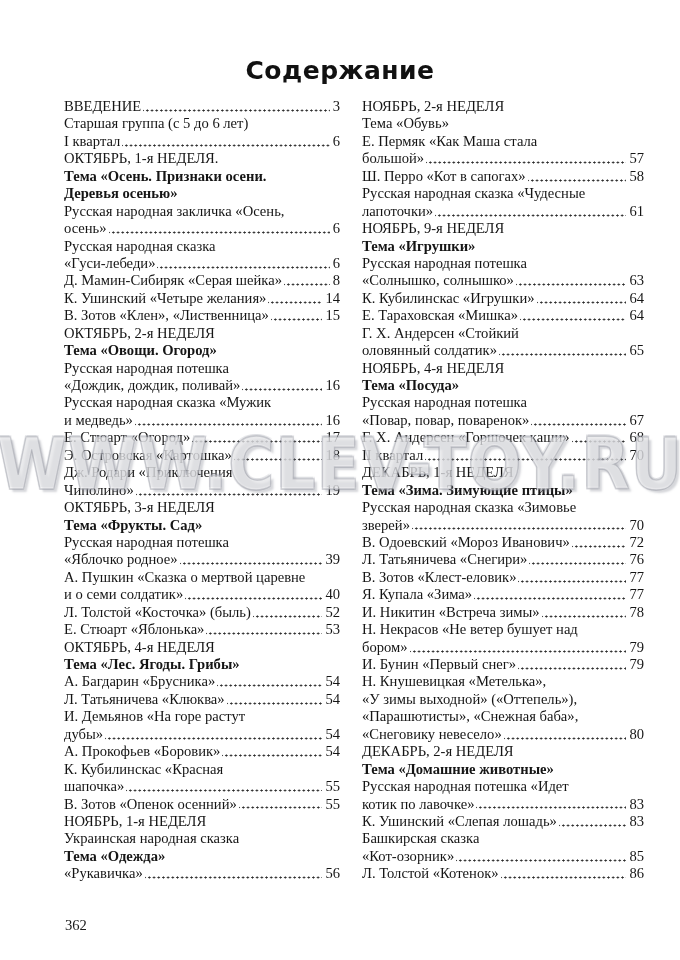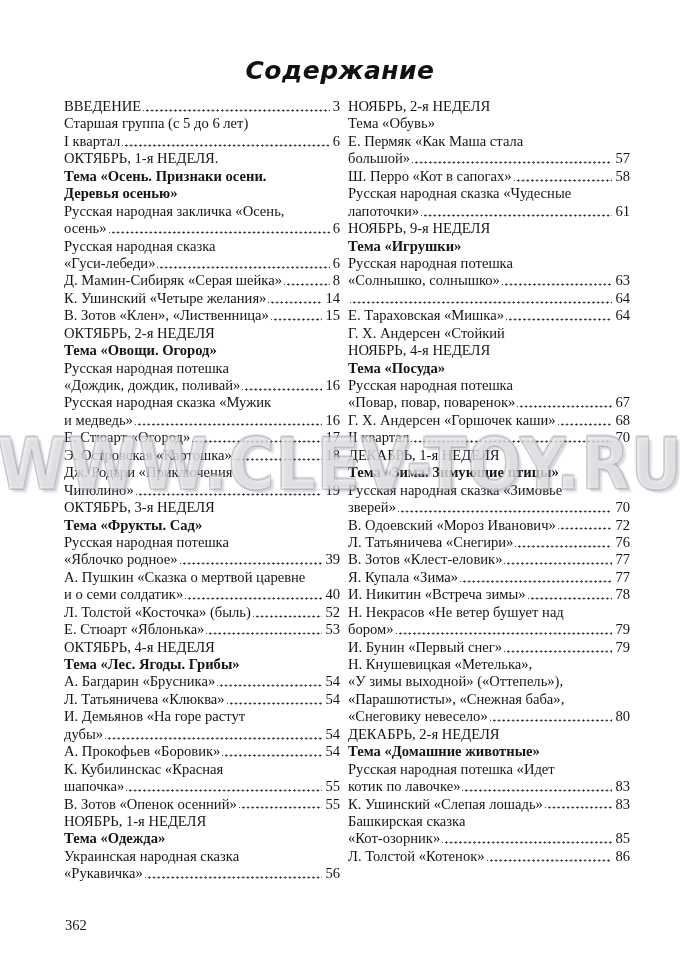--- a/index.html
+++ b/index.html
@@ -18,26 +18,25 @@
   }
   .page-title {
     margin: 0;
     padding-top: 56px;
     text-align: center;
     font-family: "DejaVu Sans", sans-serif;
     font-weight: 800;
     font-size: 25px;
     letter-spacing: 0.5px;
     color: #111111;
-    font-style: italic;
   }
   .columns {
     display: grid;
     grid-template-columns: 276px 282px;
-    column-gap: 8px;
+    column-gap: 22px;
     padding: 13px 0 0 64px;
     position: relative;
     z-index: 1;
   }
   .line {
     display: flex;
     align-items: baseline;
     font-size: 14.6px;
     line-height: 17.45px;
     height: 17.45px;
@@ -328,27 +327,27 @@
     <span class="t">В. Зотов «Опенок осенний»</span>
     <span class="leader"></span>
     <span class="pg">55</span>
   </div>
 
   <div class="line no-page">
     <span class="t">НОЯБРЬ, 1-я НЕДЕЛЯ</span>
 
   </div>
 
+  <div class="line no-page">
+    <span class="t">Украинская народная сказка</span>
+
+  </div>
+
   <div class="line bold no-page">
     <span class="t">Тема «Одежда»</span>
-
-  </div>
-
-  <div class="line no-page">
-    <span class="t">Украинская народная сказка</span>
 
   </div>
 
   <div class="line">
     <span class="t">«Рукавичка»</span>
     <span class="leader"></span>
     <span class="pg">56</span>
   </div>
 </div>
     <div class="col" id="col-right">
@@ -405,35 +404,41 @@
 
   </div>
 
   <div class="line">
     <span class="t">«Солнышко, солнышко»</span>
     <span class="leader"></span>
     <span class="pg">63</span>
   </div>
 
   <div class="line">
+    <span class="t">К. Кубилинскас «Игрушки»</span>
     <span class="leader"></span>
     <span class="pg">64</span>
   </div>
 
   <div class="line">
     <span class="t">Е. Тараховская «Мишка»</span>
     <span class="leader"></span>
     <span class="pg">64</span>
   </div>
 
   <div class="line no-page">
     <span class="t">Г. Х. Андерсен «Стойкий</span>
 
   </div>
 
+  <div class="line">
+    <span class="t">оловянный солдатик»</span>
+    <span class="leader"></span>
+    <span class="pg">65</span>
+  </div>
 
   <div class="line no-page">
     <span class="t">НОЯБРЬ, 4-я НЕДЕЛЯ</span>
 
   </div>
 
   <div class="line bold no-page">
     <span class="t">Тема «Посуда»</span>
 
   </div>

